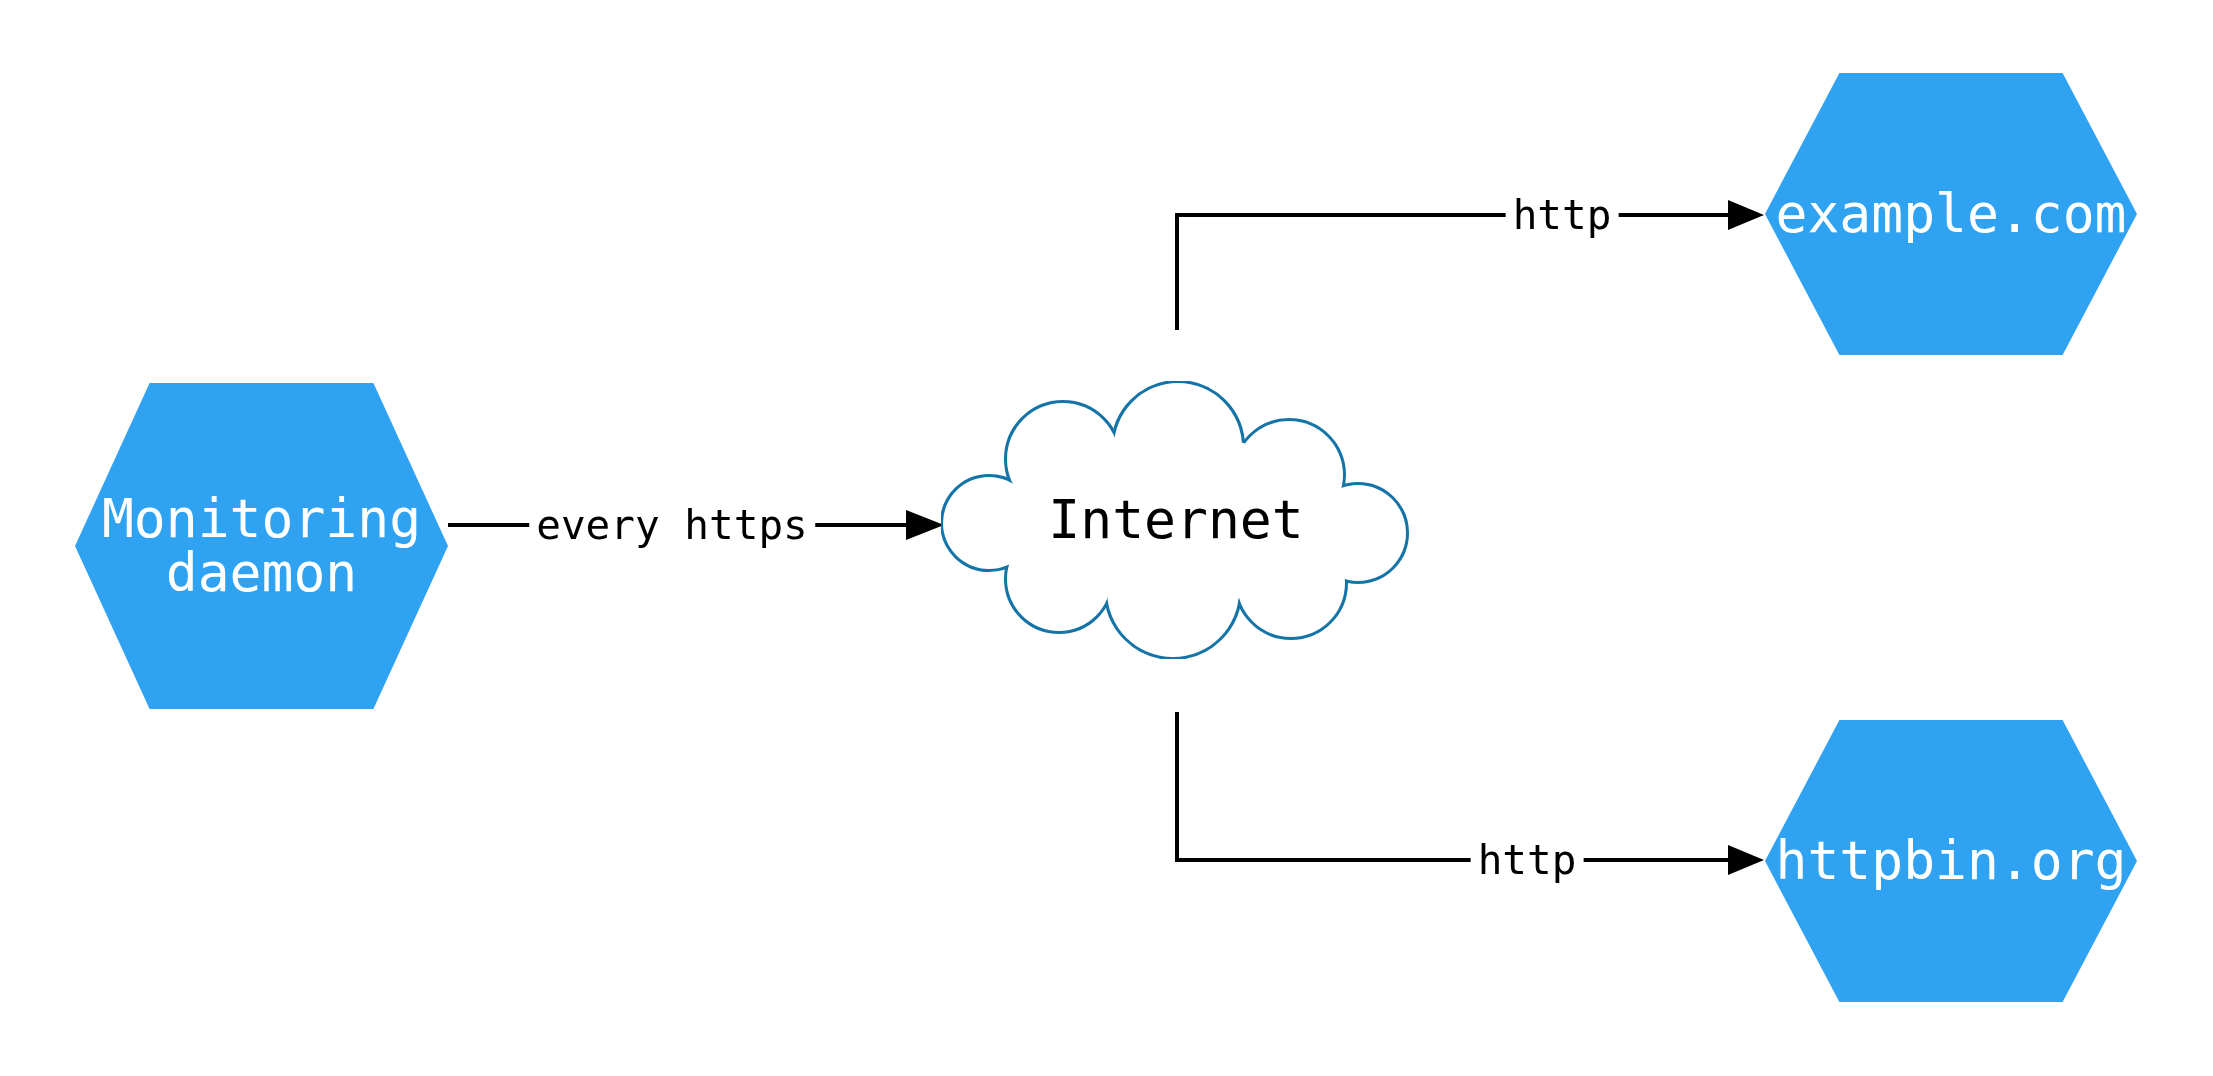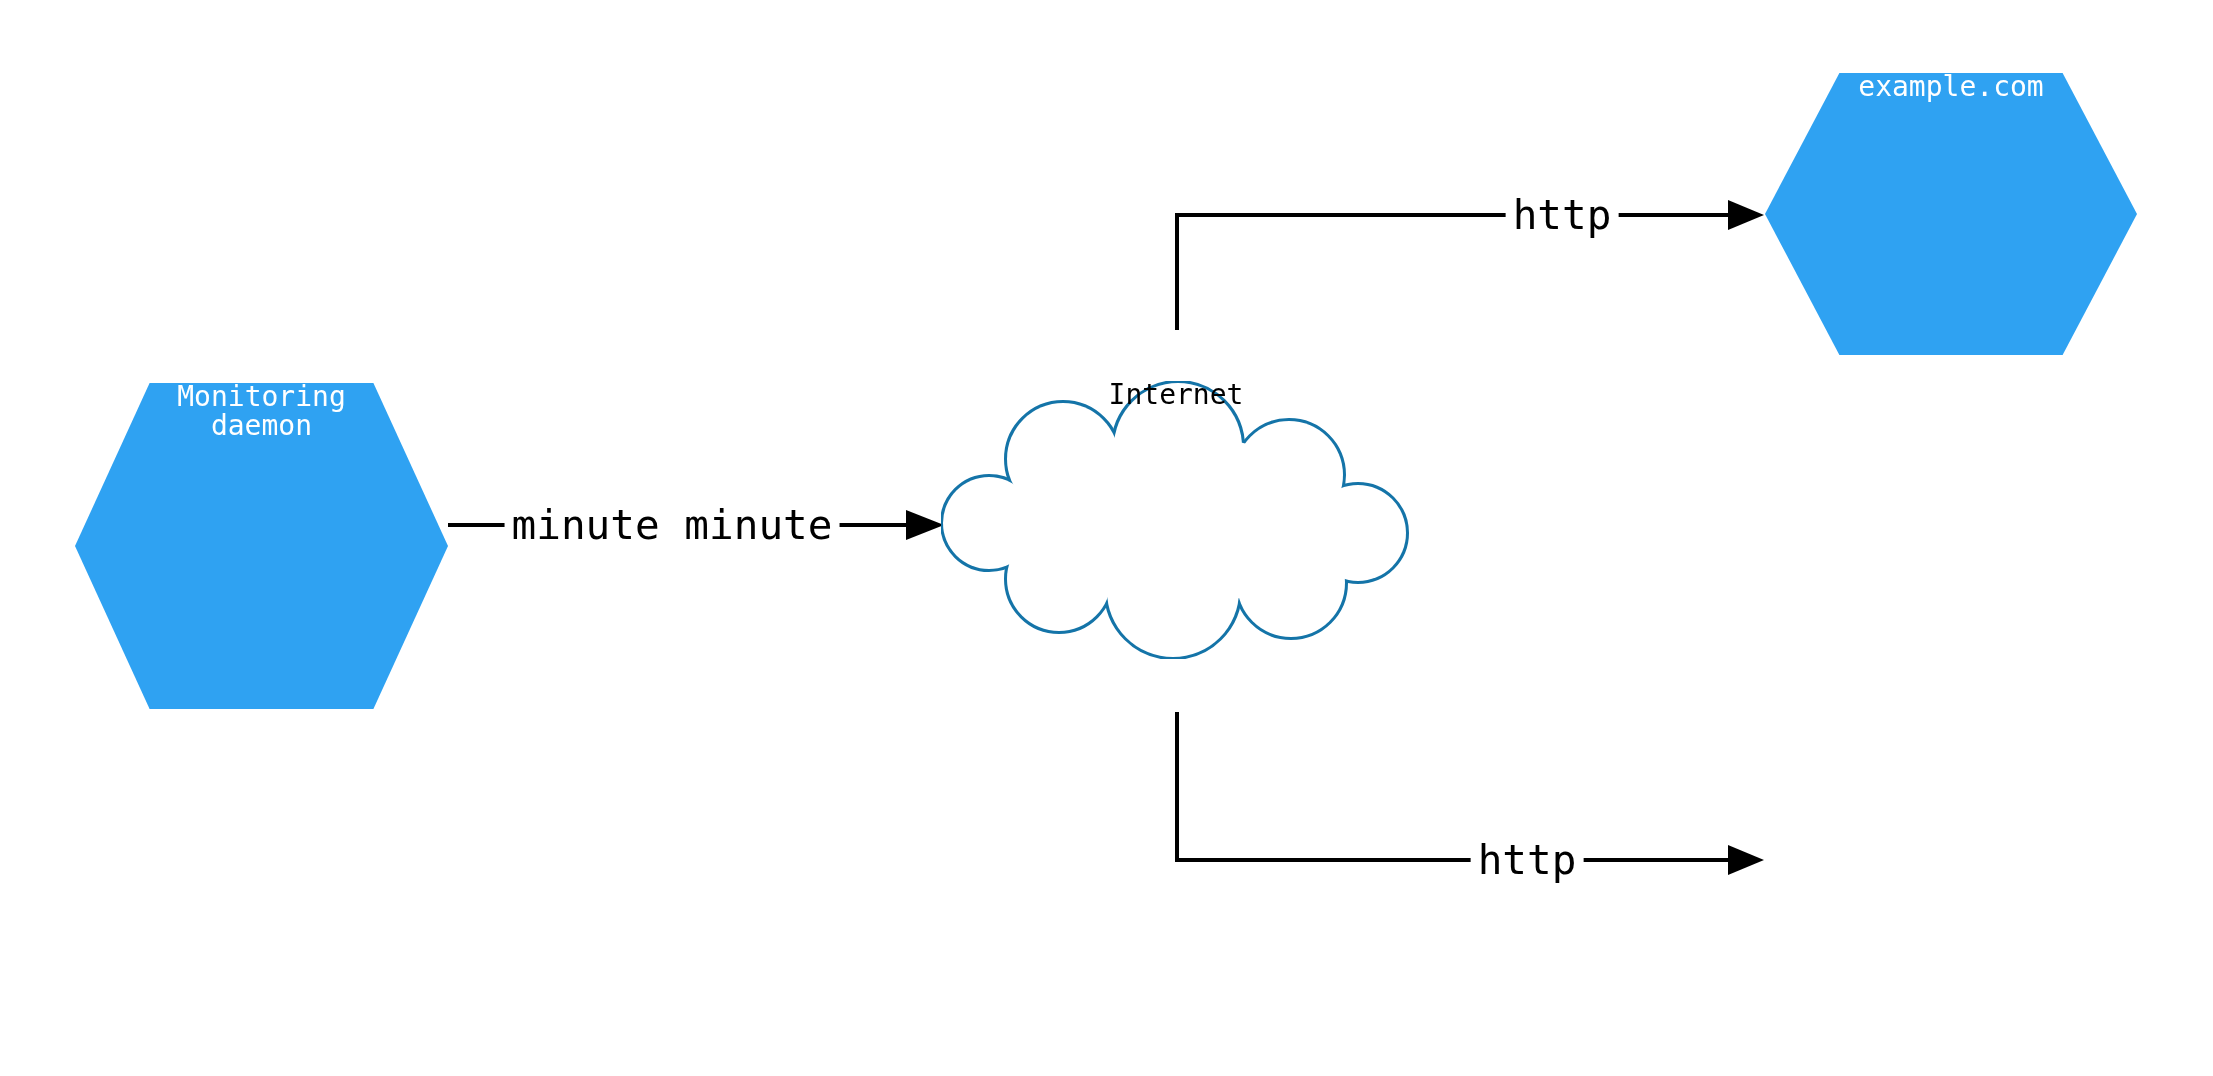--- a/index.html
+++ b/index.html
@@ -18,23 +18,24 @@
     background: var(--background, #fff);
   }
   svg.overlay {
     position: absolute;
     left: 0; top: 0;
     width: 2213px; height: 1076px;
   }
   .node {
     position: absolute;
     display: flex;
+    align-items: center;
     justify-content: center;
     text-align: center;
-    font-size: 28px;
+    font-size: 53px;
     line-height: 1.02;
     white-space: pre-line;
   }
   .hex {
     background: var(--hex_fill, #2fa2f2);
     color: var(--hex_text, #fff);
     clip-path: polygon(0% 50%, 20% 0%, 80% 0%, 100% 50%, 80% 100%, 20% 100%);
   }
   #node-monitoring { left: 75px;  top: 383px; width: 373px; height: 326px; }
   #node-example    { left: 1765px; top: 73px;  width: 372px; height: 282px; }
@@ -114,20 +115,23 @@
   </div>
 
   <div class="node" id="node-internet">
     <span>Internet</span>
   </div>
 
   <div class="node hex" id="node-example">
     <span>example.com</span>
   </div>
 
+  <div class="node hex" id="node-httpbin">
+    <span>httpbin.org</span>
+  </div>
 
-  <div class="edge-label" id="label-every-minute">minute minute</div>
+  <div class="edge-label" id="label-every-minute">every https</div>
 
   <div class="edge-label" id="label-http">http</div>
 
   <div class="edge-label" id="label-https">http</div>
 
 </div>
 
 </body></html>

